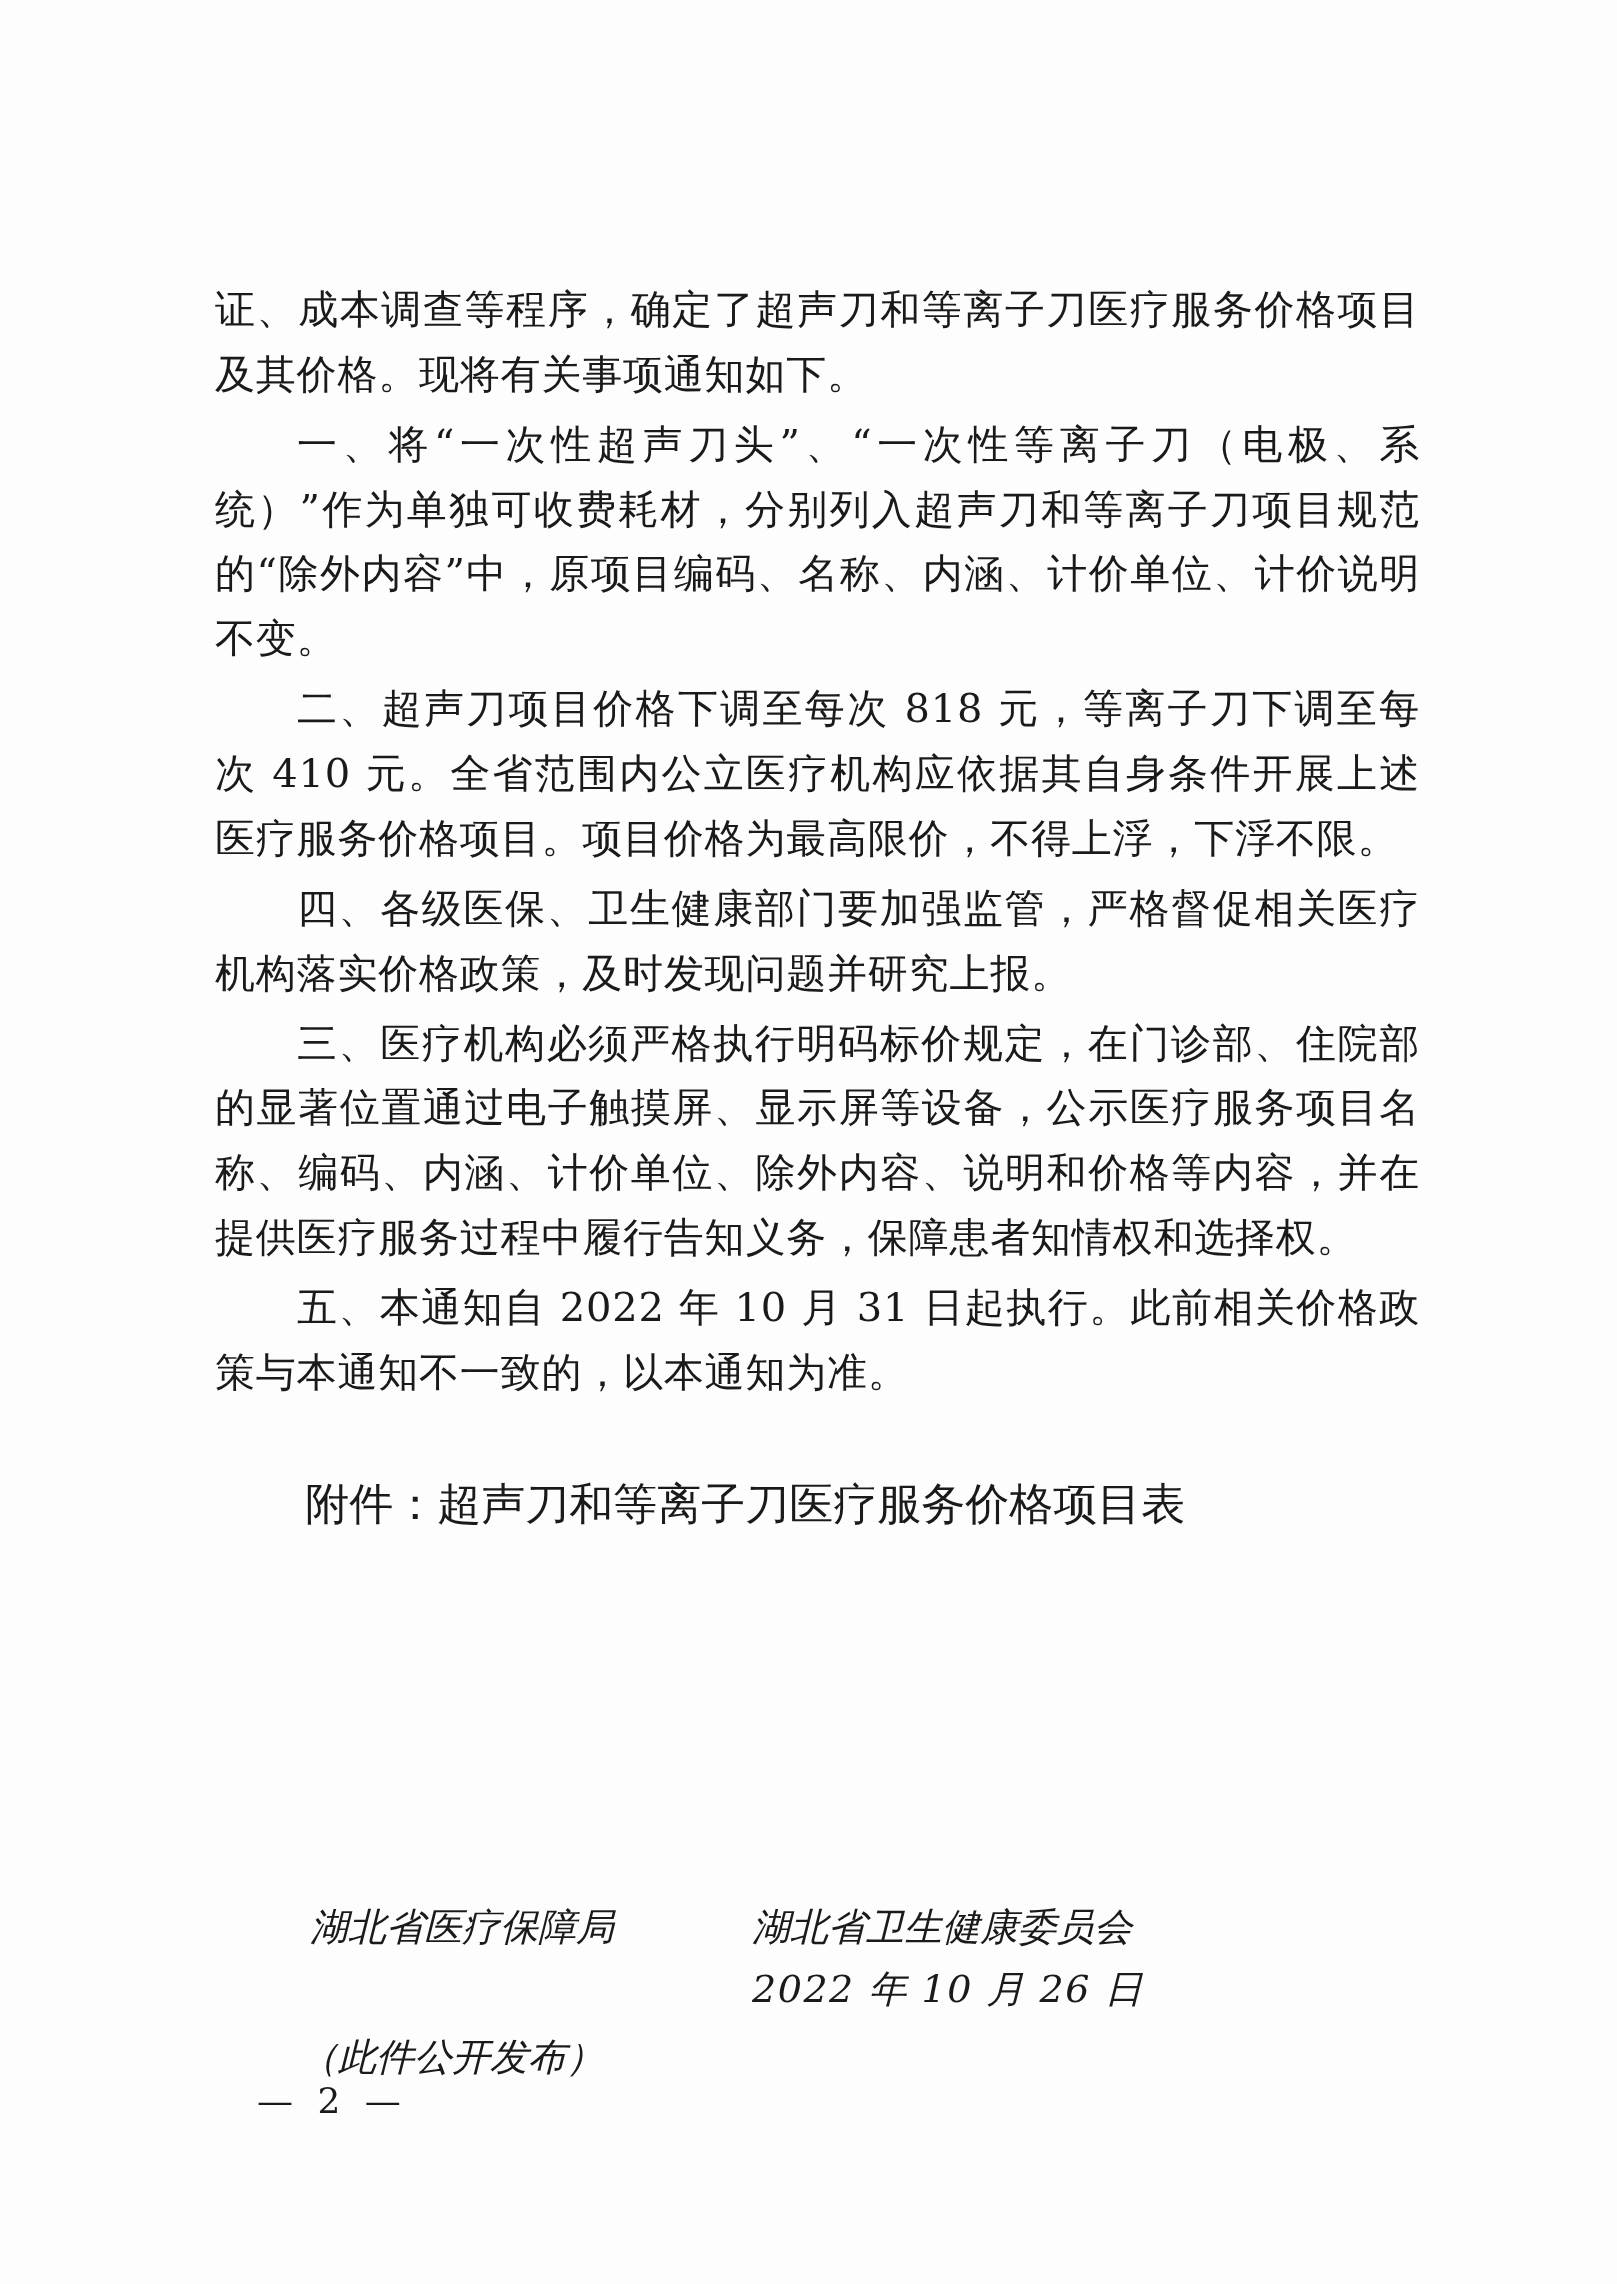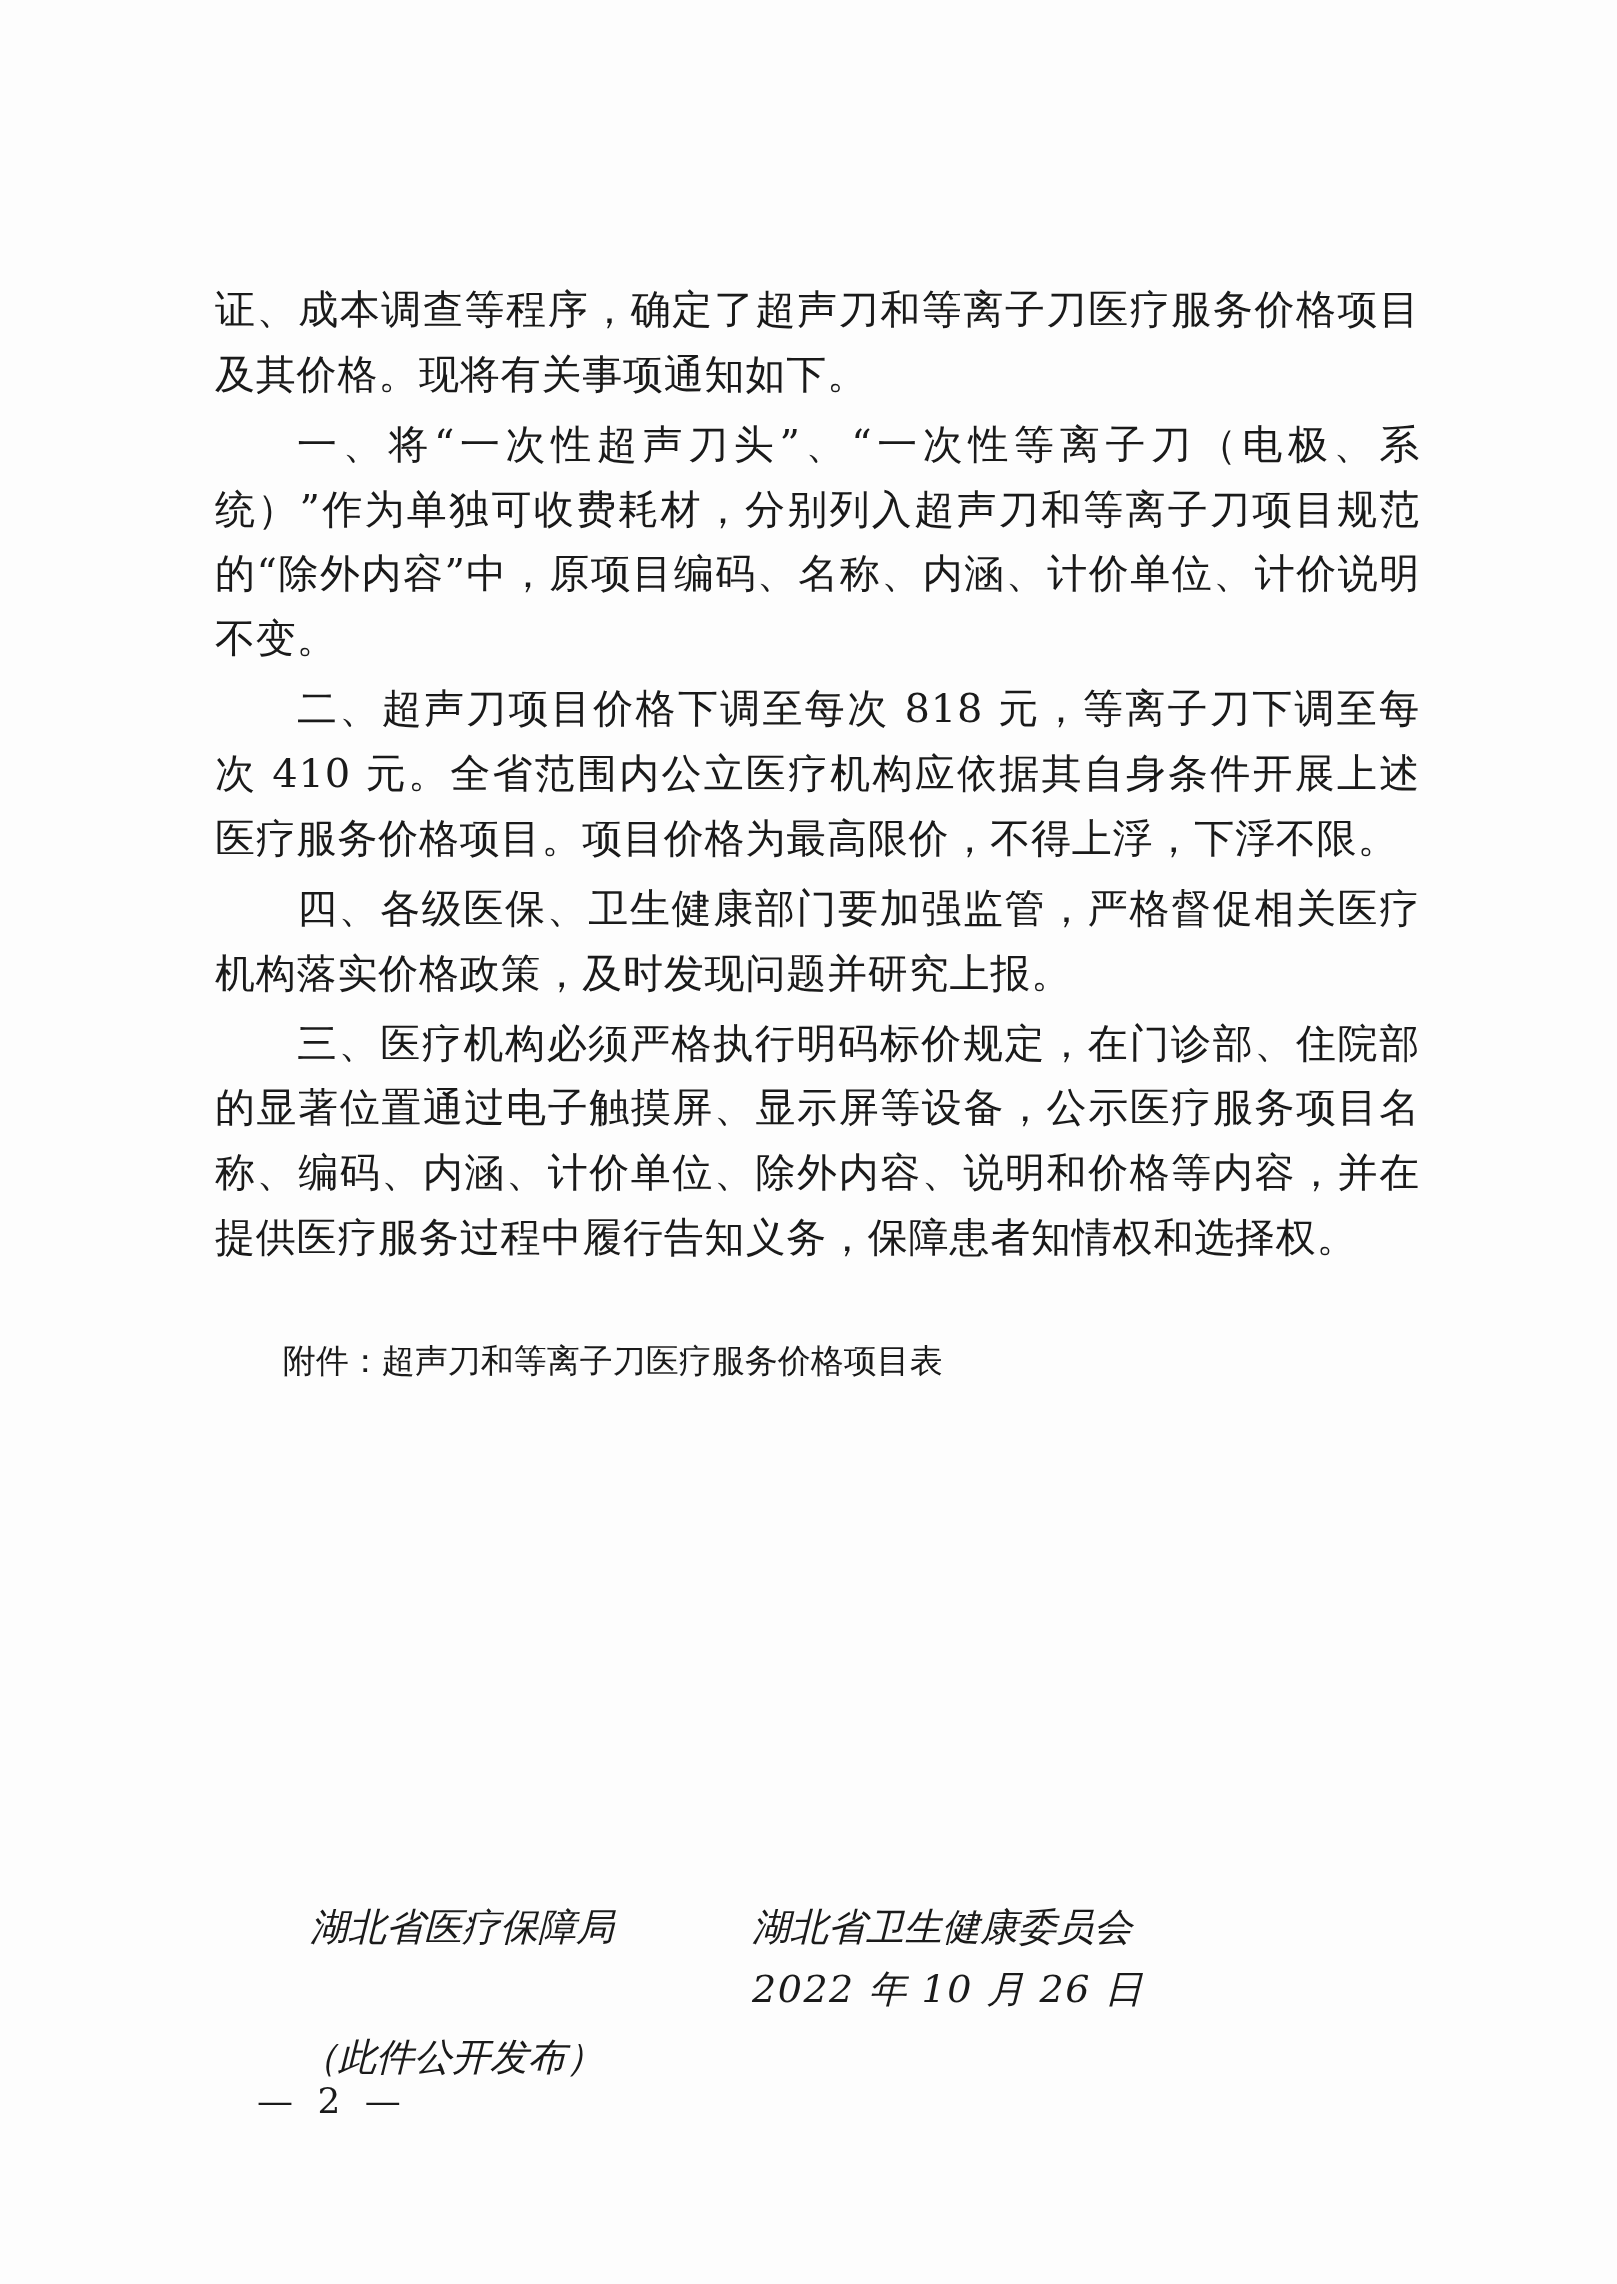--- a/index.html
+++ b/index.html
@@ -29,21 +29,21 @@
     line-height: 1.62;
     letter-spacing: 0.02em;
     text-align: justify;
     text-justify: inter-ideograph;
     margin: 0 0 5.2px 0;
   }
   .indent {
     text-indent: 2.05em;
   }
   .attach {
-    font-size: 33px;
+    font-size: 44px;
     line-height: 1.62;
     margin: 64px 0 0 0;
     text-indent: 2.05em;
   }
   
   .sig-area {
     position: absolute;
     left: 215px;
     top: 1760px;
     width: 1205px;
@@ -73,20 +73,21 @@
 <body>
 
 <div class="page">
 
   <div class="content">
     <p class="para">证、成本调查等程序，确定了超声刀和等离子刀医疗服务价格项目及其价格。现将有关事项通知如下。</p>
     <p class="para indent">一、将“一次性超声刀头”、“一次性等离子刀（电极、系统）”作为单独可收费耗材，分别列入超声刀和等离子刀项目规范的“除外内容”中，原项目编码、名称、内涵、计价单位、计价说明不变。</p>
     <p class="para indent">二、超声刀项目价格下调至每次 818 元，等离子刀下调至每次 410 元。全省范围内公立医疗机构应依据其自身条件开展上述医疗服务价格项目。项目价格为最高限价，不得上浮，下浮不限。</p>
     <p class="para indent">四、各级医保、卫生健康部门要加强监管，严格督促相关医疗机构落实价格政策，及时发现问题并研究上报。</p>
     <p class="para indent">三、医疗机构必须严格执行明码标价规定，在门诊部、住院部的显著位置通过电子触摸屏、显示屏等设备，公示医疗服务项目名称、编码、内涵、计价单位、除外内容、说明和价格等内容，并在提供医疗服务过程中履行告知义务，保障患者知情权和选择权。</p>
+    <p class="para indent">五、本通知自 2022 年 10 月 31 日起执行。此前相关价格政策与本通知不一致的，以本通知为准。</p>
     <p class="attach">附件：超声刀和等离子刀医疗服务价格项目表</p>
   </div>
 
   <div class="sig-area">
 
     <div class="sig-block sig-left">湖北省医疗保障局</div>
     <div class="sig-block sig-right">湖北省卫生健康委员会</div>
     <div class="sig-block sig-date">2022 年 10 月 26 日</div>
     <div class="sig-block sig-note">（此件公开发布）</div>
   </div>

